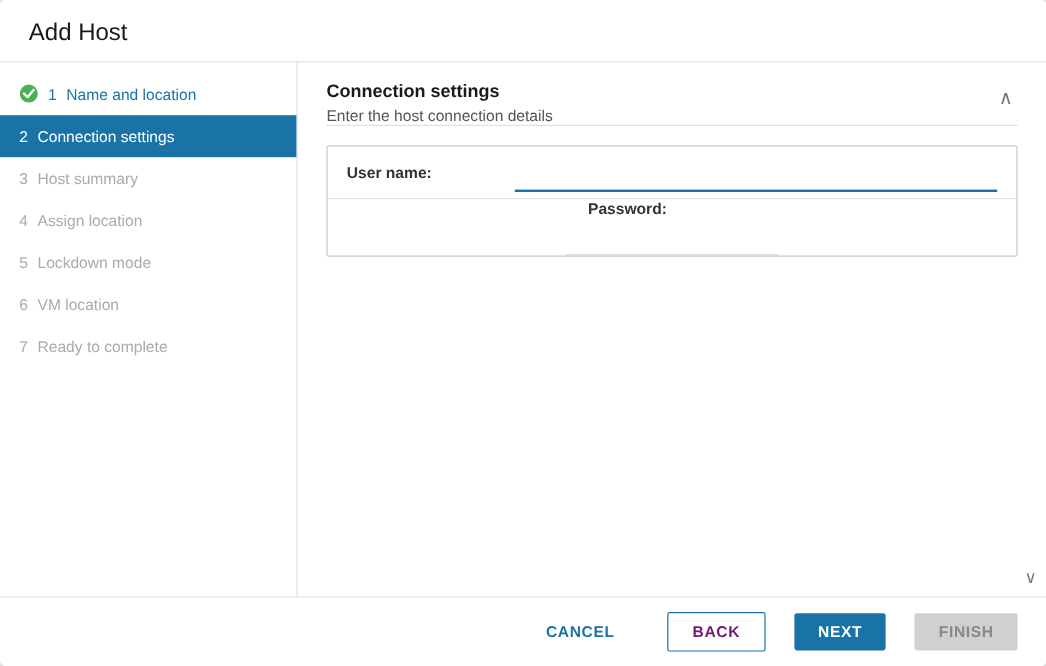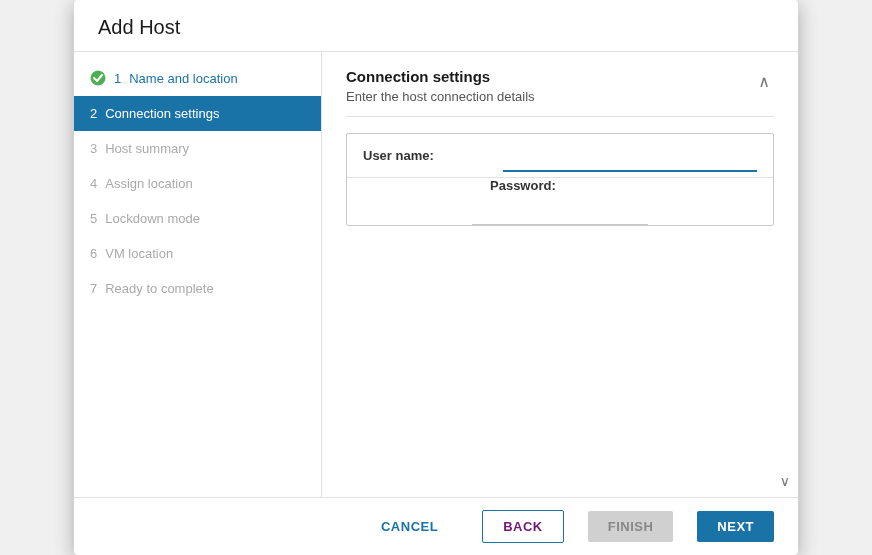--- a/index.html
+++ b/index.html
@@ -7,21 +7,21 @@
       font-family: -apple-system, BlinkMacSystemFont, 'Segoe UI', Arial, sans-serif;
       background: #f0f0f0;
       display: flex;
       align-items: center;
       justify-content: center;
       min-height: 100vh;
       font-size: 13px;
     }
     .dialog {
       background: #fff;
-      width: 724px;
+      width: 872px;
       min-height: 555px;
       border-radius: 4px;
       box-shadow: 0 4px 20px rgba(0,0,0,0.3);
       display: flex;
       flex-direction: column;
       overflow: hidden;
     }
     .dialog-header {
       padding: 16px 24px 12px 24px;
       border-bottom: 1px solid #e0e0e0;
@@ -85,21 +85,21 @@
     .content-header-left {}
     .content-title {
       font-size: 15px;
       font-weight: 600;
       color: #1a1a1a;
       margin-bottom: 4px;
     }
     .content-subtitle {
       font-size: 13px;
       color: #555;
-      margin-bottom: 12px;
+      margin-bottom: 0;
     }
     .chevron-up {
       color: #777;
       font-size: 16px;
       cursor: pointer;
       padding: 4px;
     }
     .content-divider {
       height: 1px;
       background: #e0e0e0;
@@ -276,16 +276,16 @@
           </div>
         </div>
         <span class="scroll-down">∨</span>
       </div>
     </div>
   </div>
 
   <div class="dialog-footer">
     <button class="btn btn-cancel">CANCEL</button>
     <button class="btn btn-back">BACK</button>
+    <button class="btn btn-next">NEXT</button>
     <button class="btn btn-finish">FINISH</button>
-    <button class="btn btn-next">NEXT</button>
   </div>
 </div>
 
 </body></html>

